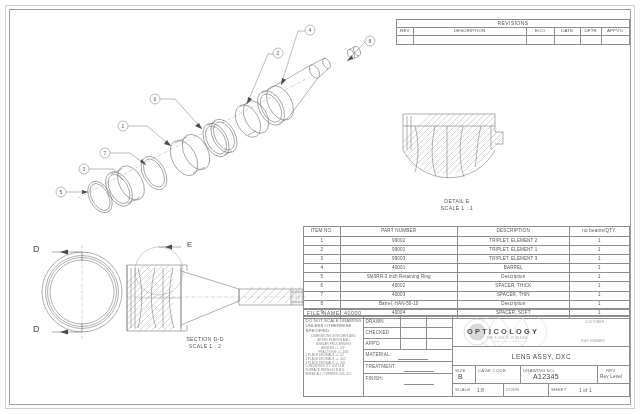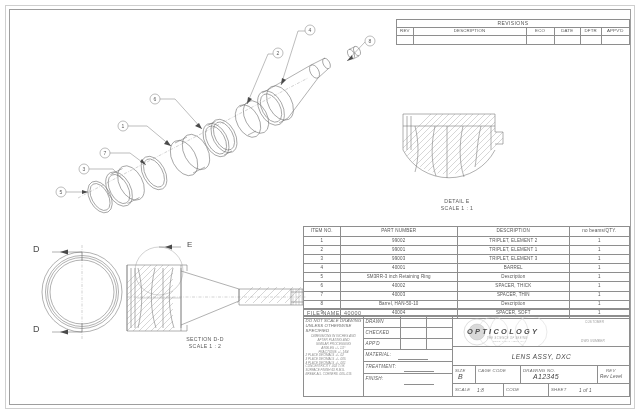--- a/index.html
+++ b/index.html
@@ -64,21 +64,21 @@
   .filename{
     position:absolute;left:303px;top:308px;width:327px;height:8px;
     border:1px solid #8e8e8e;box-sizing:border-box;
     font-size:5.4px;letter-spacing:.5px;color:#666;
     padding-left:3px;line-height:8px;
   }
 
   
   .titleblock{
     position:absolute;left:303px;top:316px;width:327px;height:81px;
-    border:1px solid #8e8e8e;box-sizing:border-box;font-style:italic;
+    border:1px solid #8e8e8e;box-sizing:border-box;
   }
   .tb-notes{
     position:absolute;left:0;top:0;width:60px;height:79px;
     border-right:1px solid #8e8e8e;box-sizing:border-box;
     padding:1px 1.5px;
   }
   .tb-notes .hl{font-size:4.3px;line-height:1.22;color:#6a6a6a;letter-spacing:.1px;}
   .tb-notes .sm{font-size:3.1px;line-height:1.3;color:#8a8a8a;text-align:center;letter-spacing:.05px;}
   .tb-notes .sm2{font-size:3px;line-height:1.3;color:#8a8a8a;text-align:left;letter-spacing:.02px;}
 

